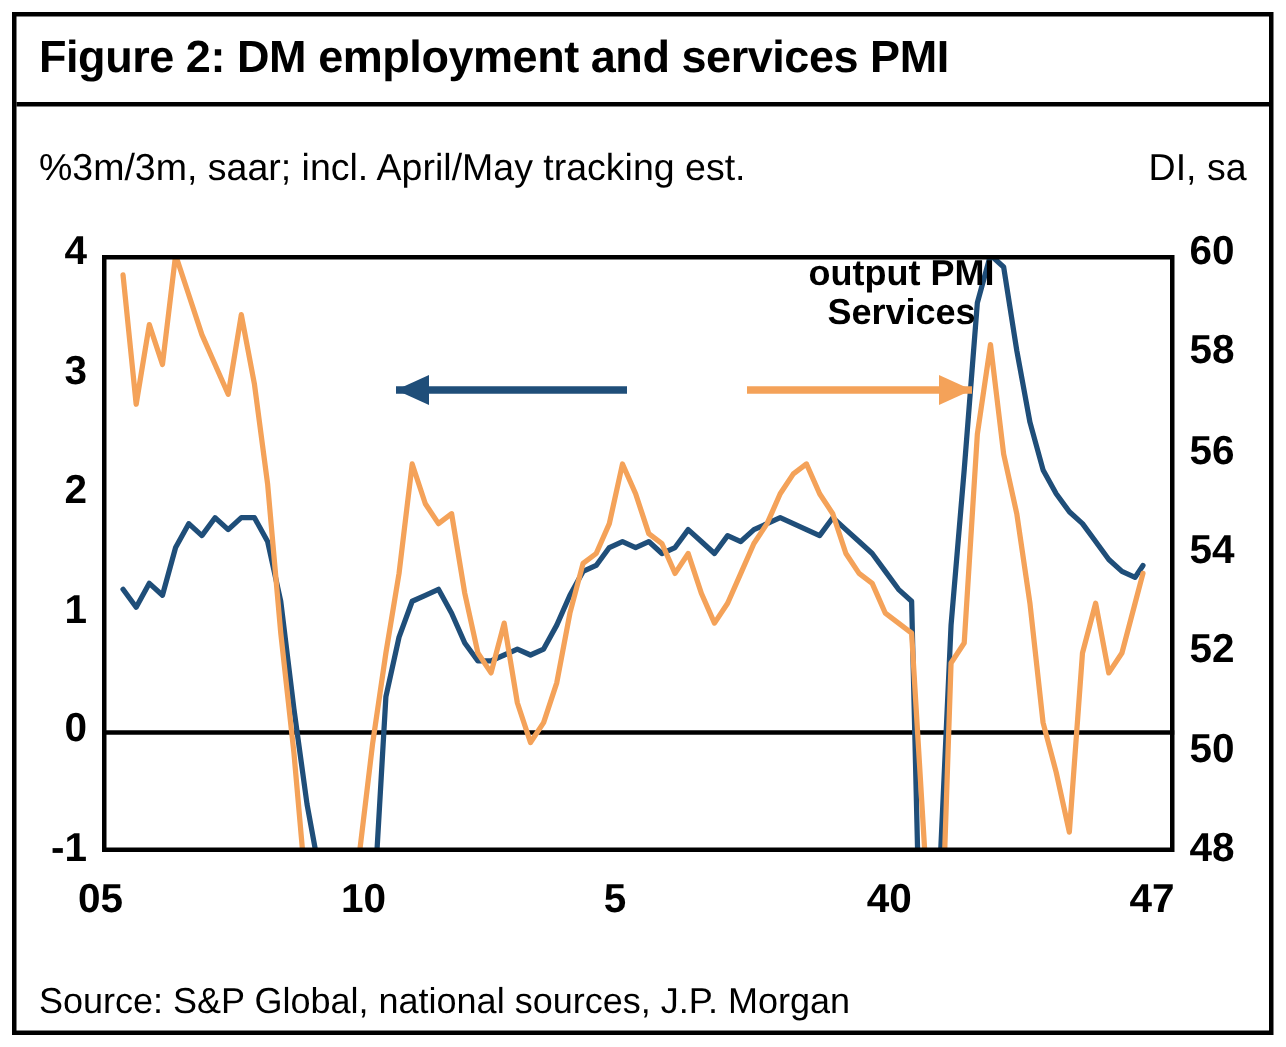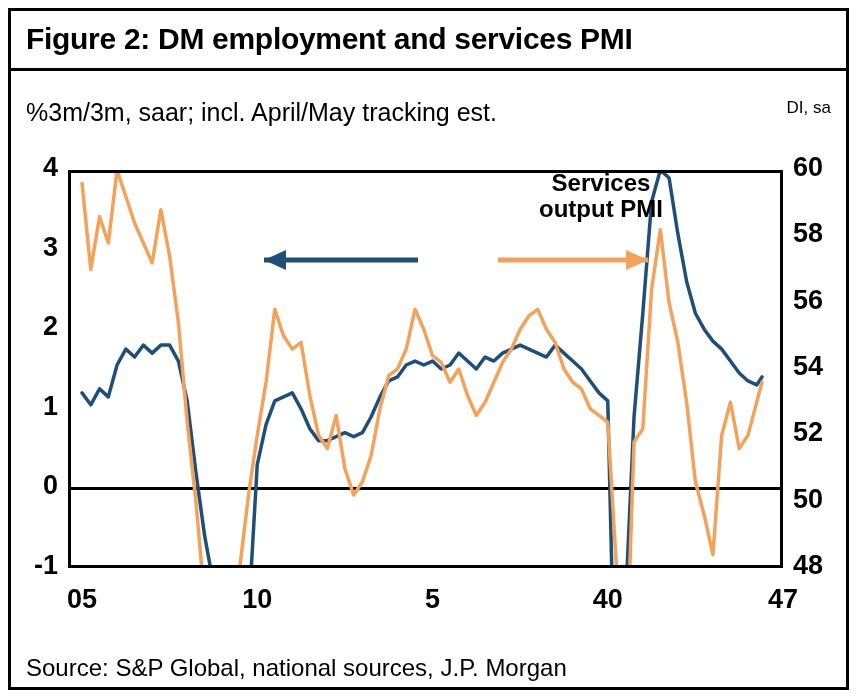--- a/index.html
+++ b/index.html
@@ -55,21 +55,21 @@
     top: 98px;
     font-size: 25px;
     color: #000000;
     white-space: nowrap;
     text-align: center;
   }
   .subtitle-right {
     position: absolute;
     right: 26px;
     top: 98px;
-    font-size: 17px;
+    font-size: 25px;
     color: #000000;
     white-space: nowrap;
   }
   .source {
     position: absolute;
     left: 26px;
     bottom: 16px;
     font-size: 24px;
     color: #000000;
     white-space: nowrap;
@@ -109,21 +109,20 @@
     white-space: nowrap;
   }
   .ytick.left { right: 793px; width: 60px; }
   .ytick.right { left: 793px; width: 70px; text-align: left; }
 
   .xtick {
     position: absolute;
     font-size: 27px;
     font-weight: bold;
     color: #000000;
-    text-align: center;
     white-space: nowrap;
     width: 60px;
   }
 
   .ann {
     position: absolute;
     font-size: 24px;
     font-weight: bold;
     color: #000000;
     text-align: center;
@@ -161,22 +160,22 @@
         </g>
         <line x1="350" x2="196" y1="90" y2="90" stroke="#1F4E79" stroke-width="5"></line>
         <polygon points="196,90 218,80 218,100" fill="#1F4E79"></polygon>
         <line x1="430" x2="580" y1="90" y2="90" stroke="#F4A259" stroke-width="5"></line>
         <polygon points="580,90 558,80 558,100" fill="#F4A259"></polygon>
       </svg>
 
     <div class="plot-border"></div>
 
     <div class="ann svc">
+      <div>output PMI</div>
       <div>Services</div>
-      <div>output PMI</div>
     </div>
   </div>
 
   <div id="ytick-left-container">
       <div class="ytick left" style="top: 152px; right: 799px; position: absolute; width: 60px;">4</div>
       <div class="ytick left" style="top: 231.6px; right: 799px; position: absolute; width: 60px;">3</div>
       <div class="ytick left" style="top: 311.2px; right: 799px; position: absolute; width: 60px;">2</div>
       <div class="ytick left" style="top: 390.8px; right: 799px; position: absolute; width: 60px;">1</div>
       <div class="ytick left" style="top: 470.4px; right: 799px; position: absolute; width: 60px;">0</div>
       <div class="ytick left" style="top: 550px; right: 799px; position: absolute; width: 60px;">-1</div>

